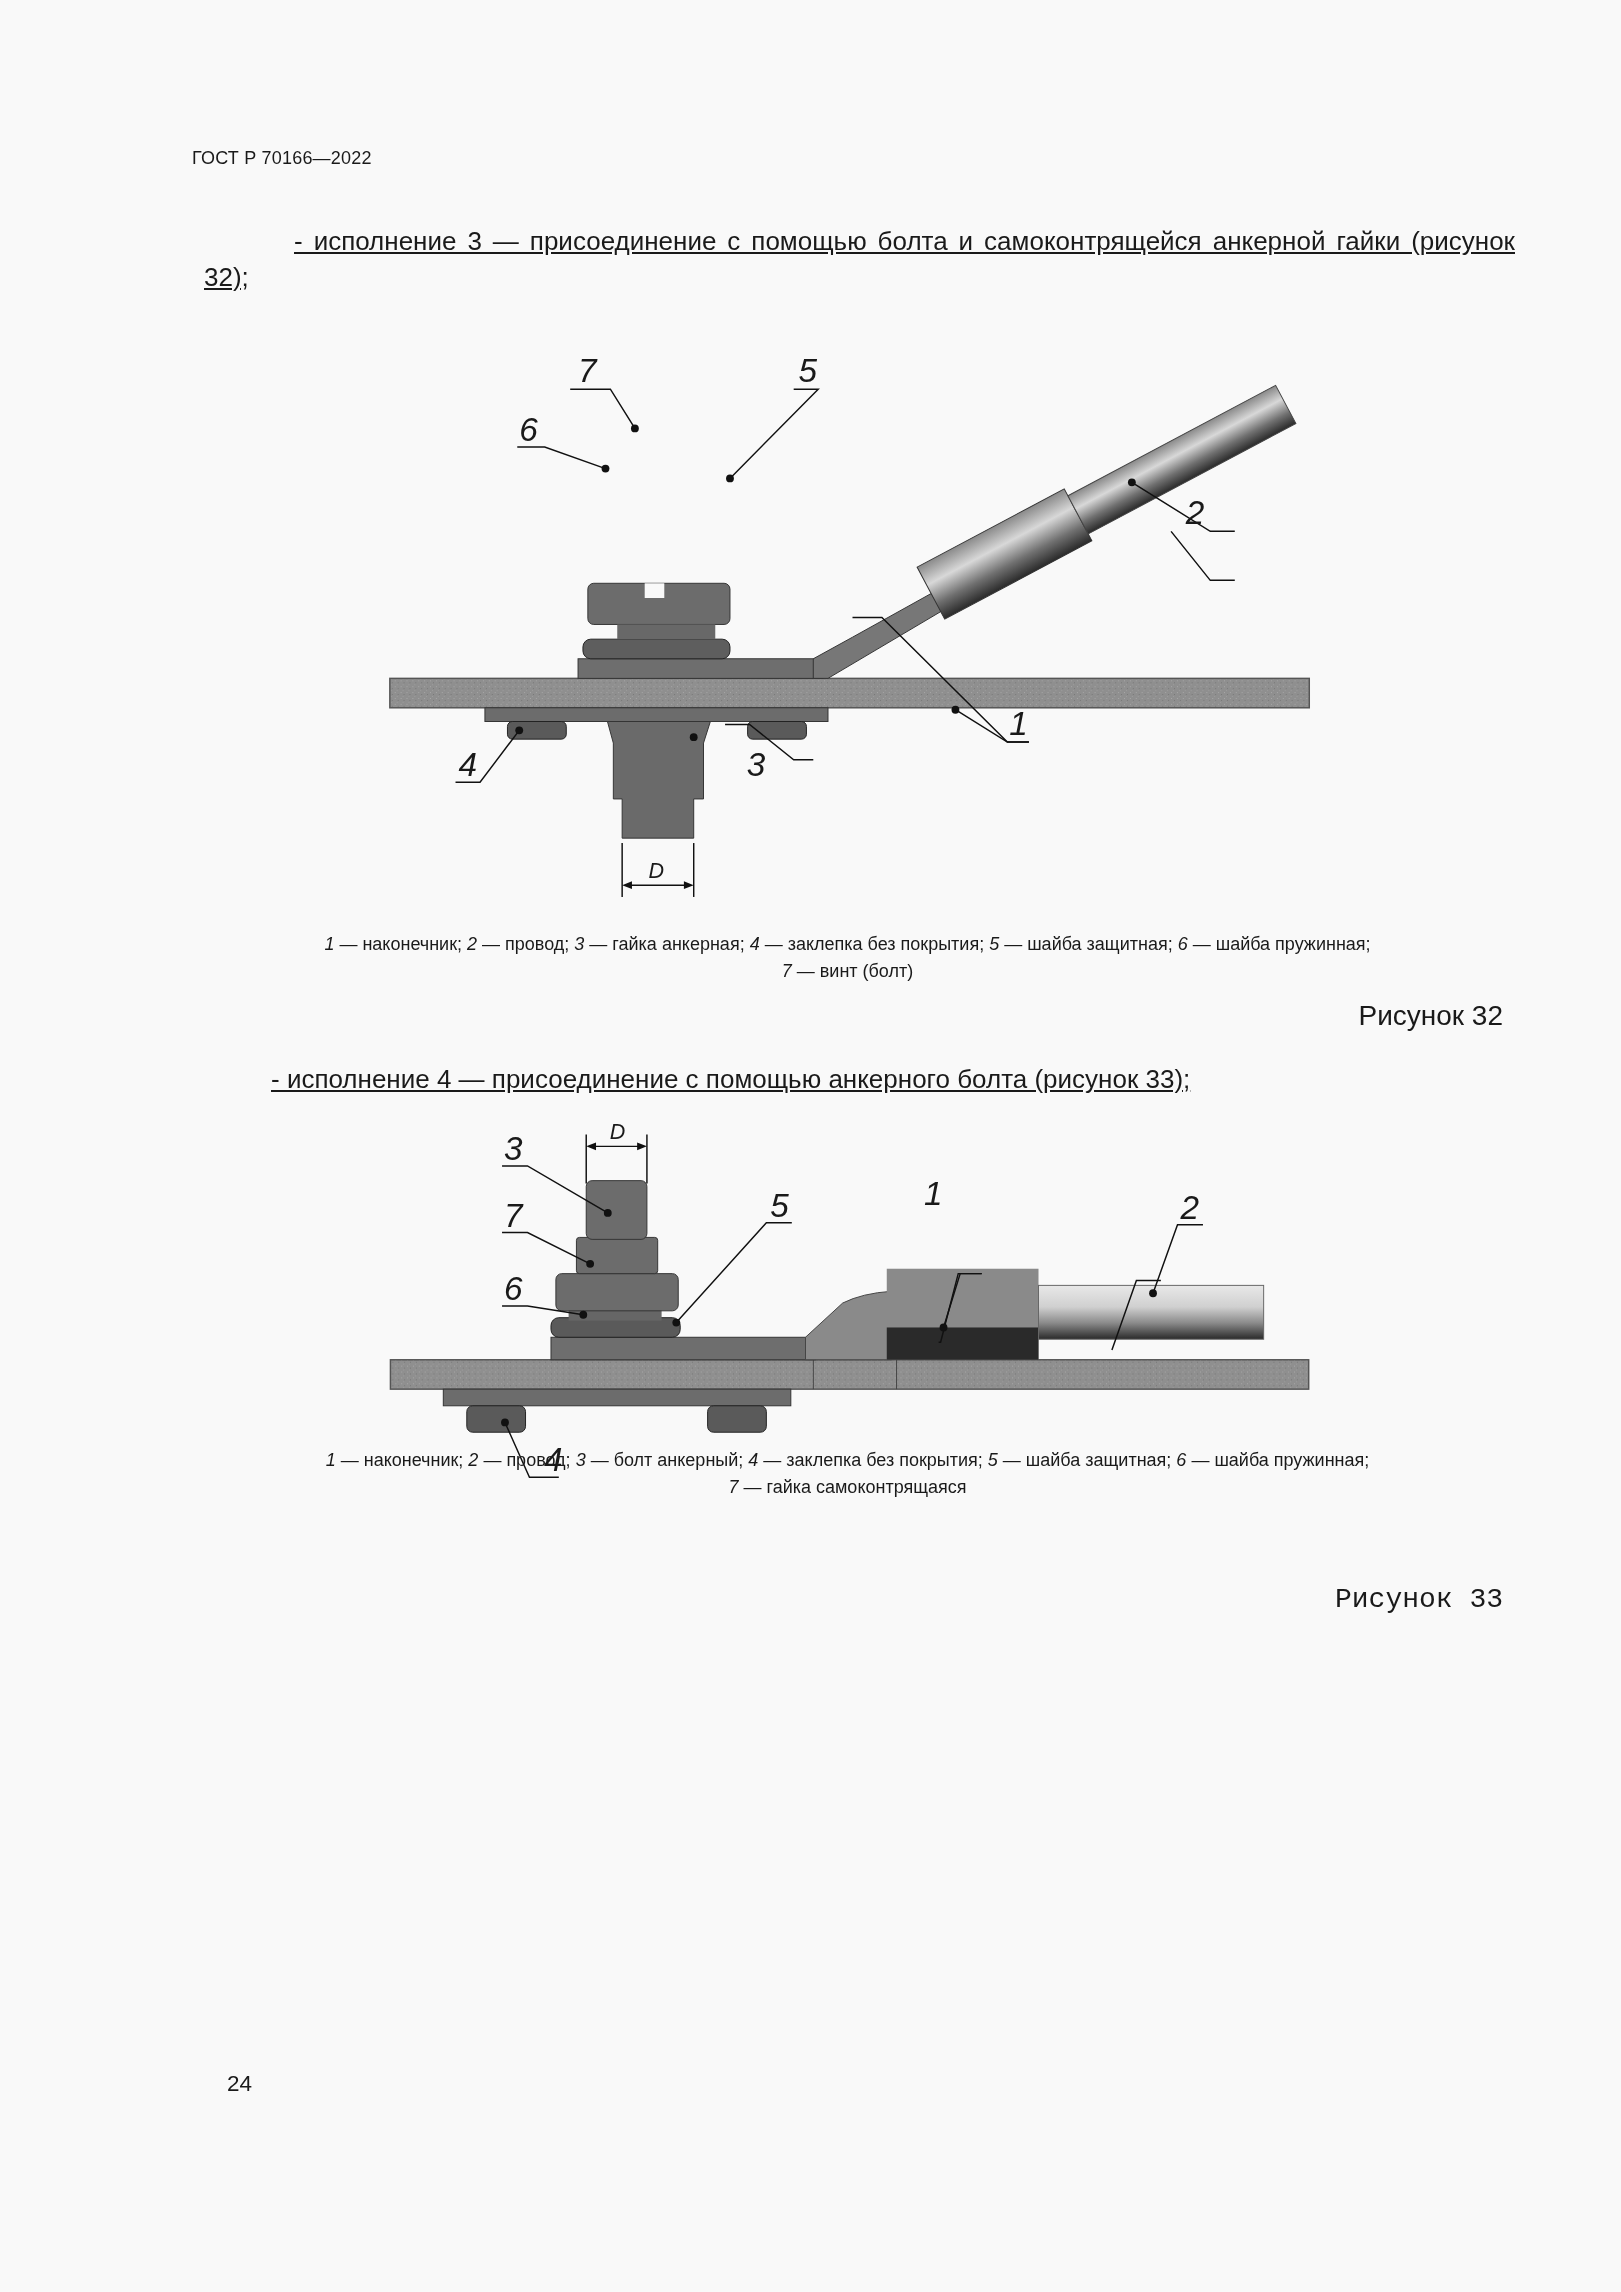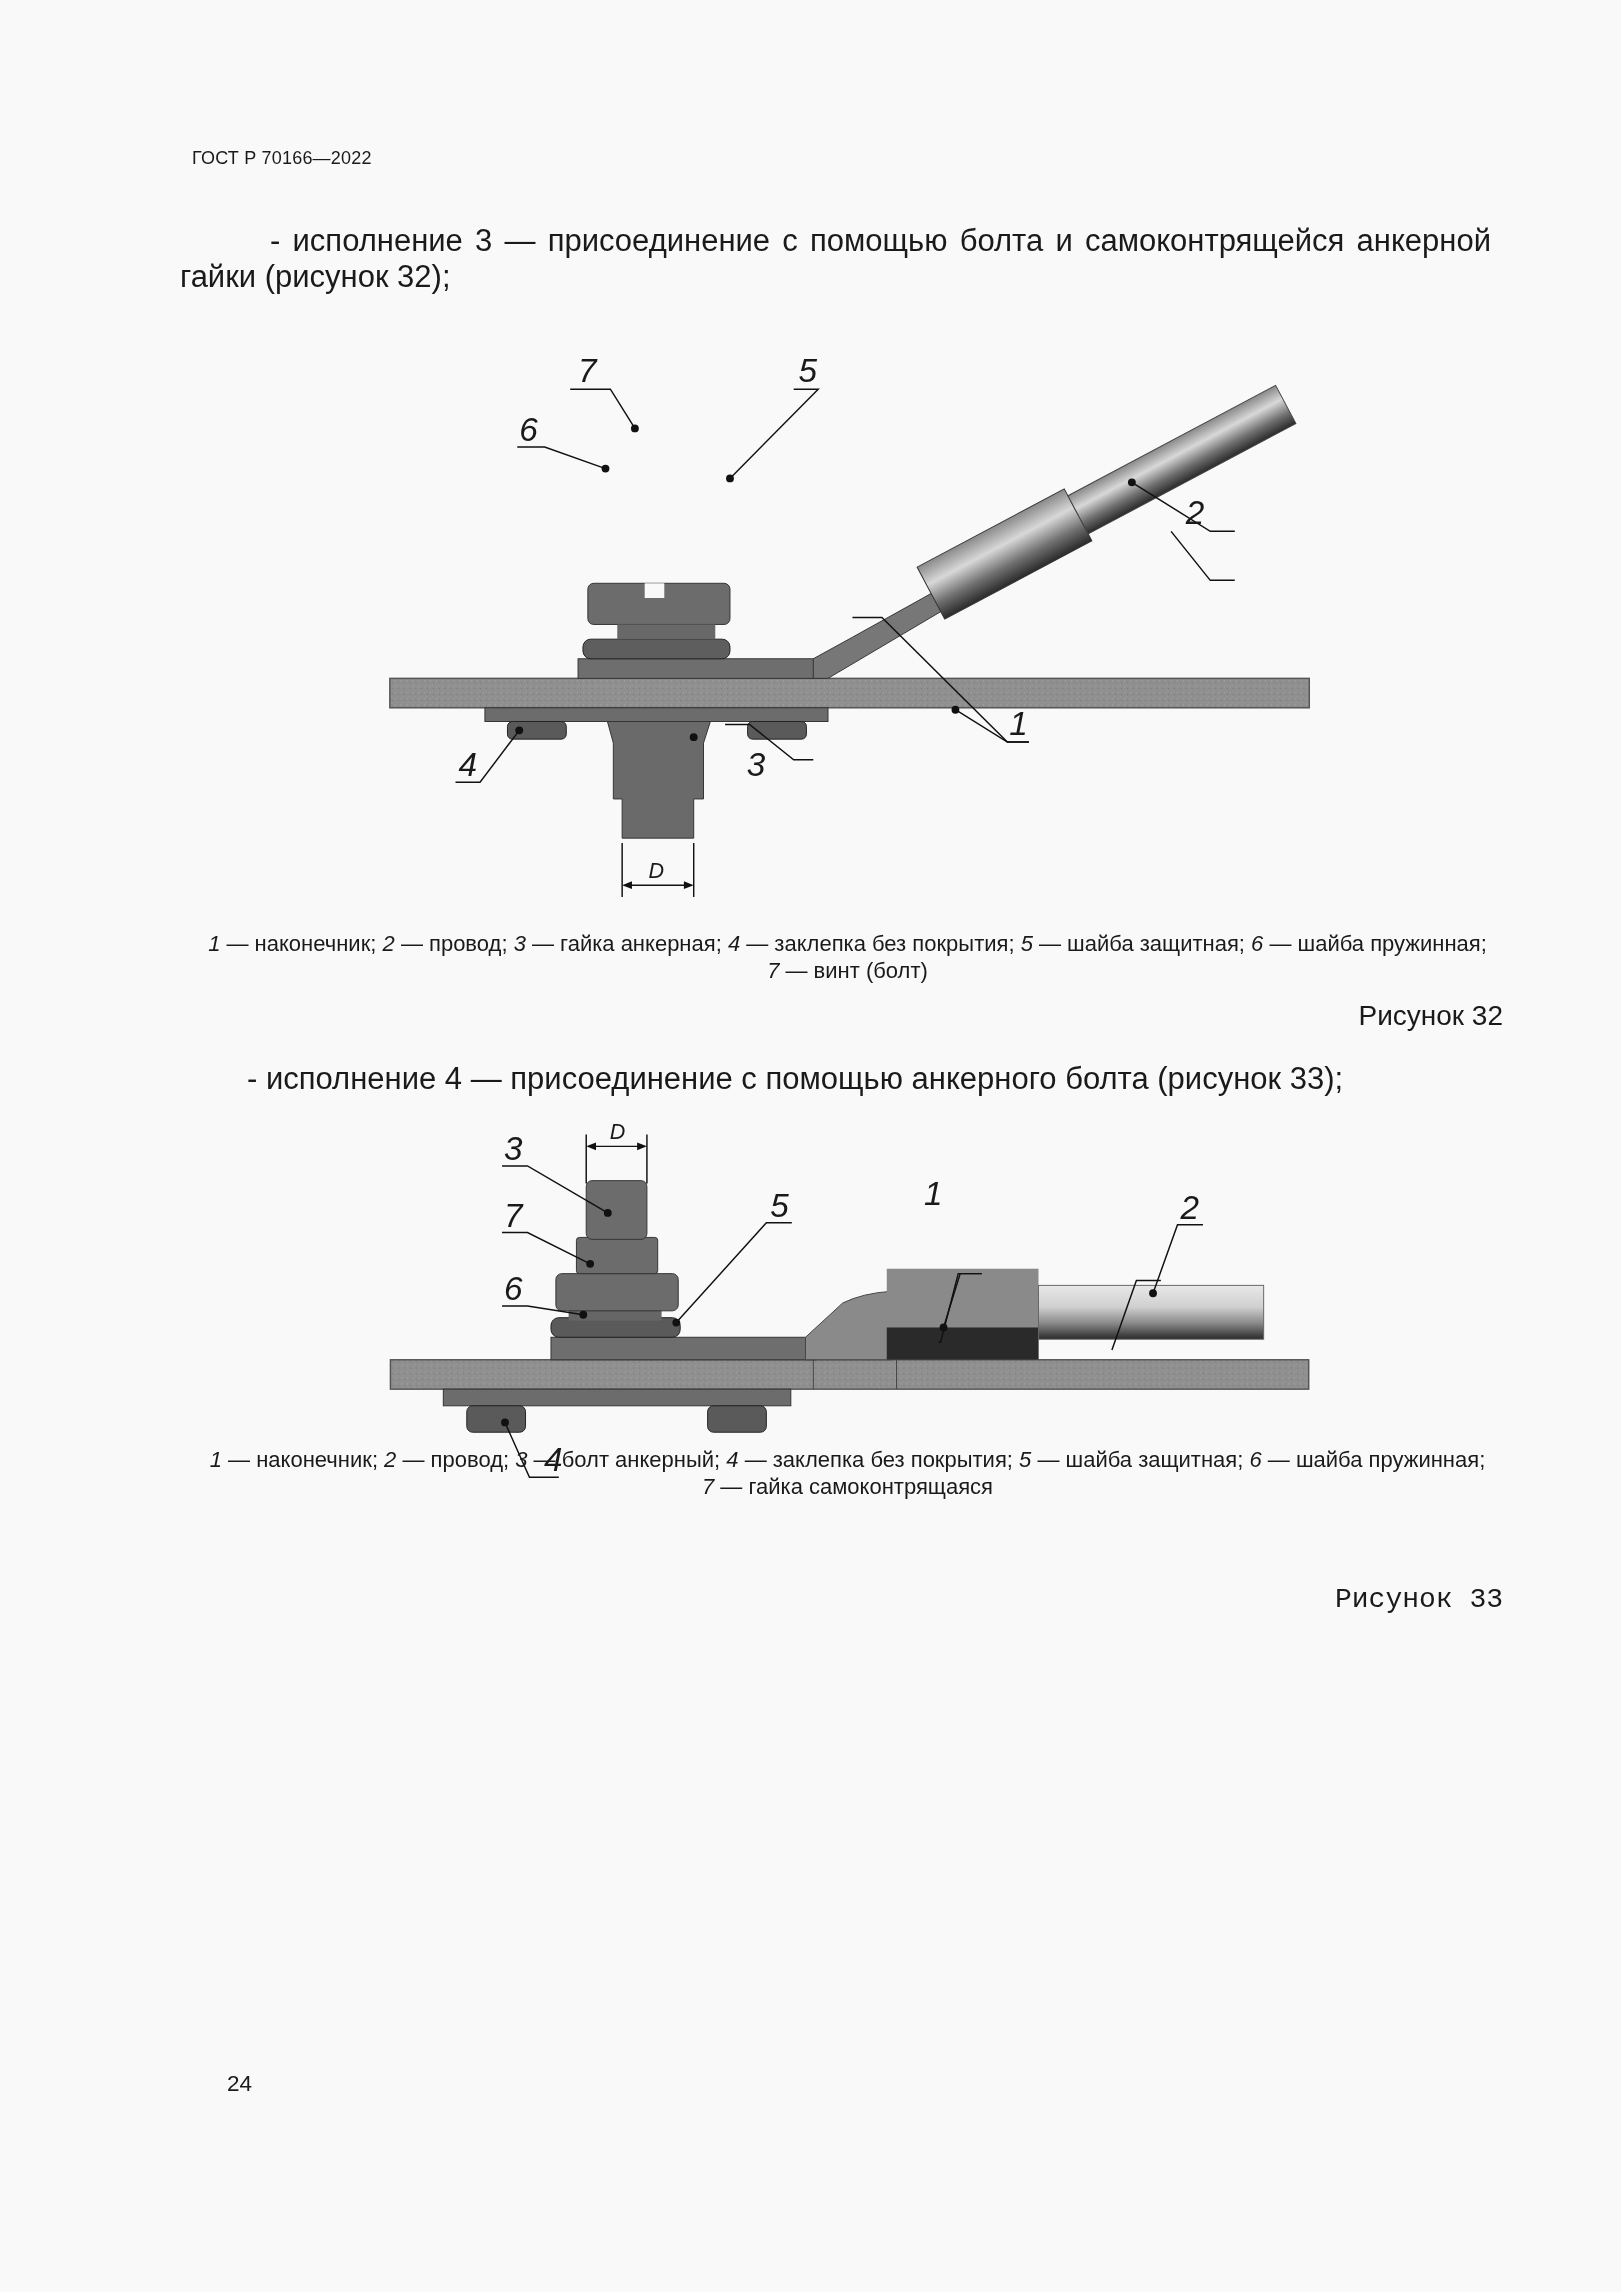--- a/index.html
+++ b/index.html
@@ -1,22 +1,22 @@
 <!DOCTYPE html>
 <html><head>
 <meta charset="utf-8">
 <style>
   html, body { margin:0; padding:0; background:#f9f9f9; }
   body { width:1621px; height:2293px; position:relative; font-family:"Liberation Sans", sans-serif; color:#1a1a1a; overflow:hidden; }
   .hdr { position:absolute; left:192px; top:148px; font-size:18px; font-weight:normal; letter-spacing:0.2px; }
-  .para { position:absolute; left:180px; width:1311px; font-size:31px; line-height:36px; text-align:justify; }
+  .para { position:absolute; left:204px; width:1311px; font-size:26px; line-height:36px; text-align:justify;text-decoration:underline; }
   .para .indent { display:inline-block; width:90px; }
   .p1 { top:223px; }
   .p2 { top:1061px; }
-  .legend { position:absolute; left:192px; width:1311px; text-align:center; font-size:22px; line-height:26.5px; }
+  .legend { position:absolute; left:192px; width:1311px; text-align:center; font-size:18px; line-height:26.5px; }
   .legend i { font-style:italic; }
   .lg1 { top:931px; }
   .lg2 { top:1447px; }
   .figcap { position:absolute; left:192px; width:1311px; text-align:right; font-size:28px; }
   .fc1 { top:1000px; }
   .fc2 { top:1584px;font-family:Liberation Mono, monospace; }
   .pageno { position:absolute; left:192px; top:2071px; font-size:22.5px;margin-left:35px; }
   svg.fig { position:absolute; }
   .fig32 { left:382px; top:343px; }
   .fig33 { left:382px; top:1117px; }

